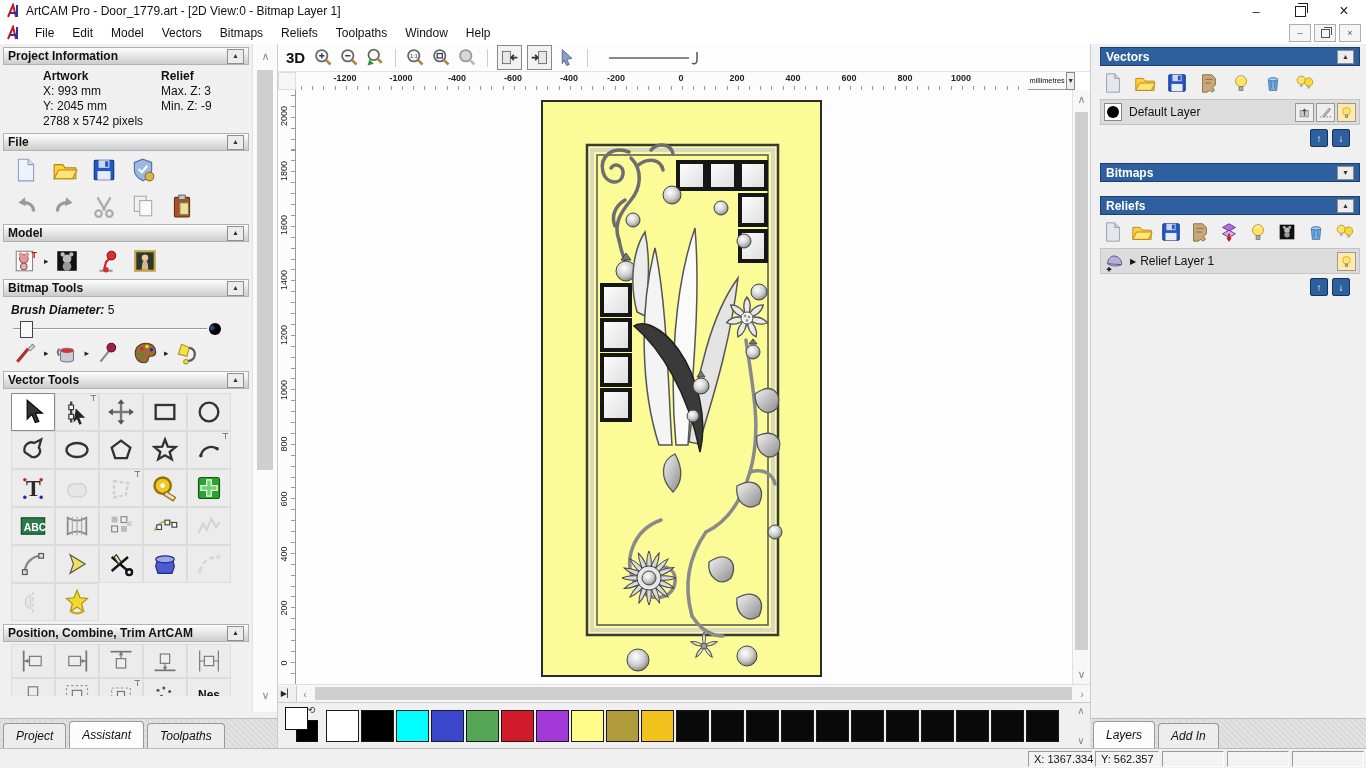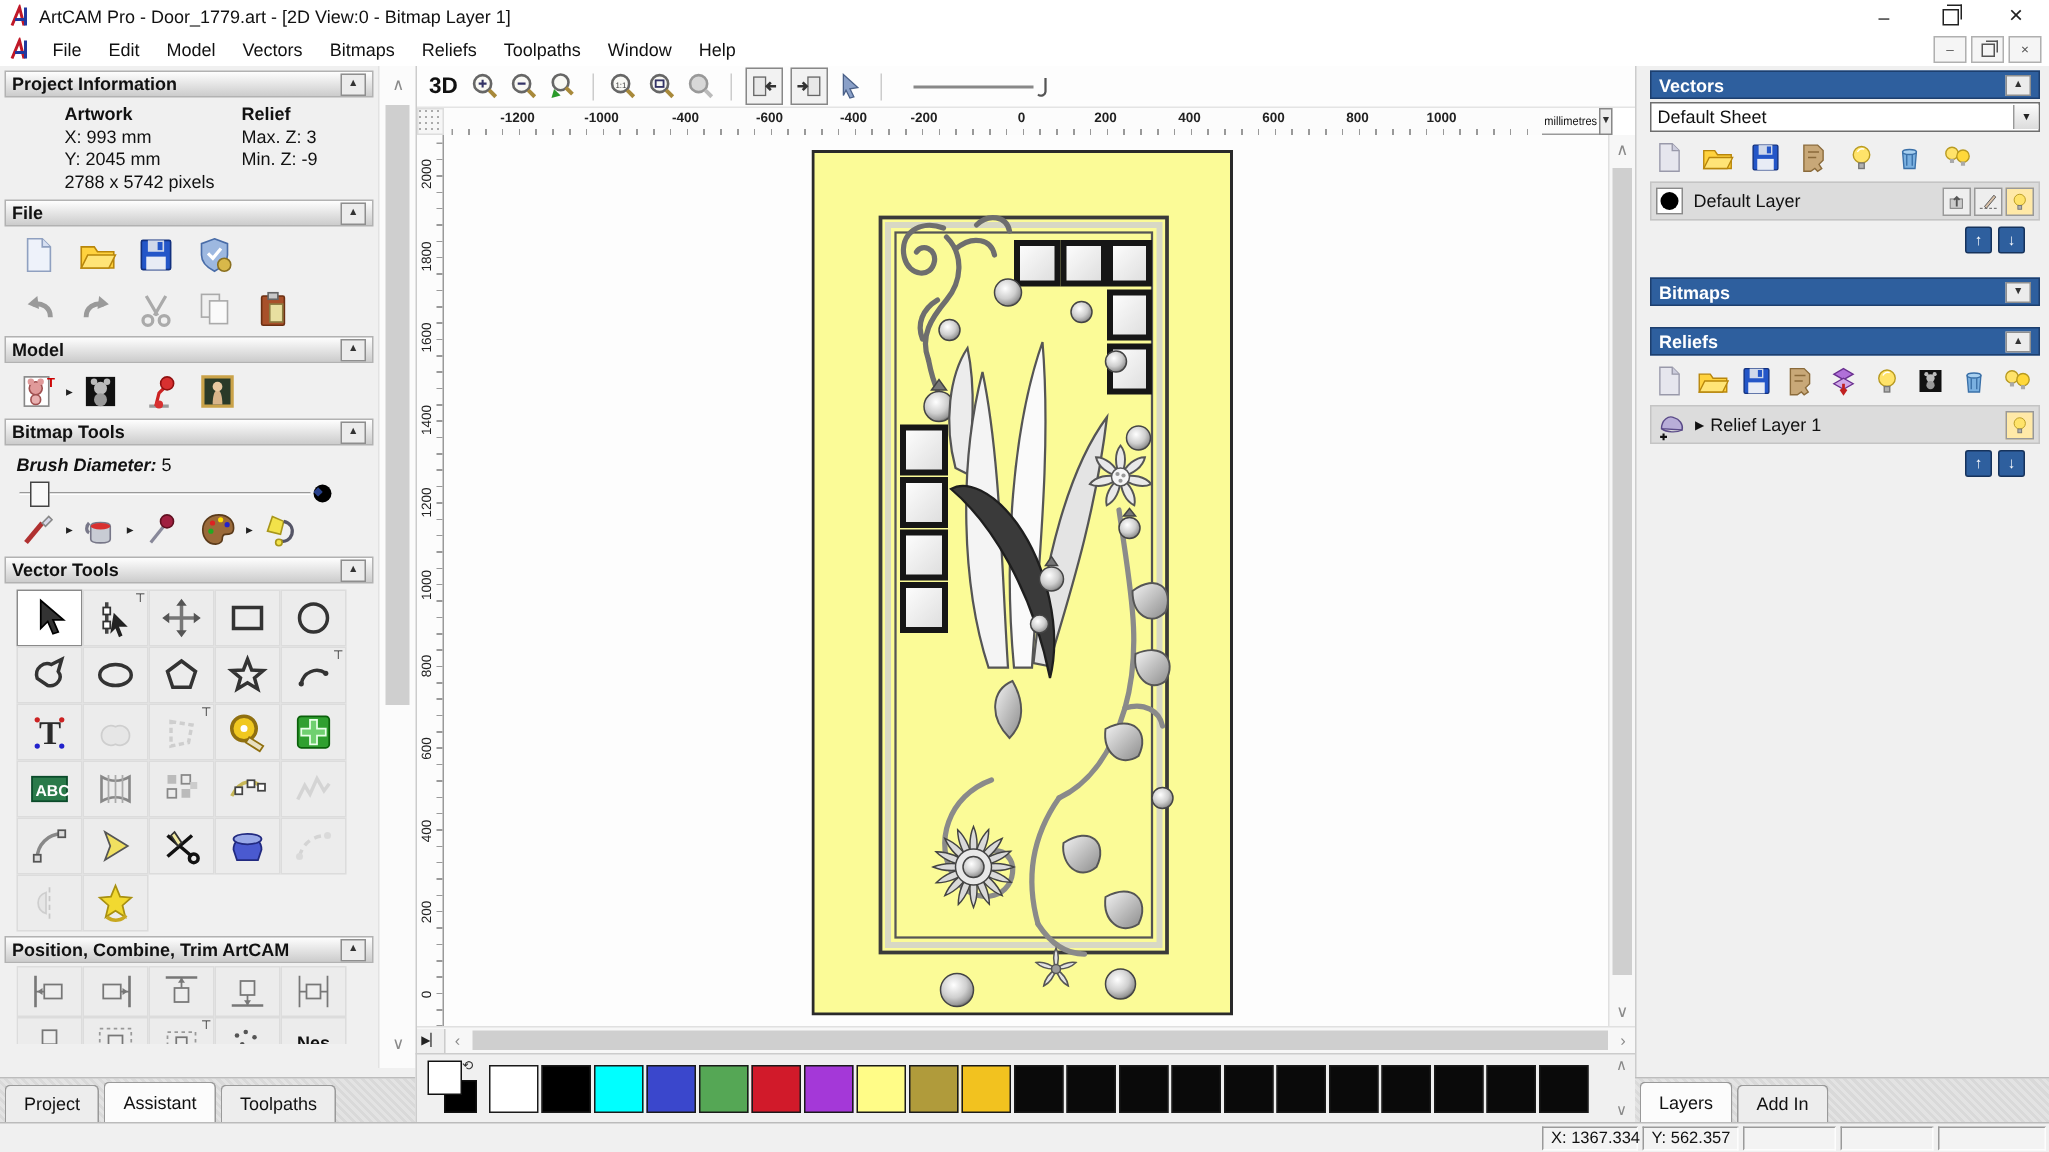--- a/index.html
+++ b/index.html
@@ -53,21 +53,21 @@
   .pin{position:absolute;top:0;right:1px;font-size:8px;color:#111;}
   .pos-wrap{height:52px;overflow:hidden;margin:2px 0 0 8px;}
   .pos-wrap .vcell{height:32px;}
   .ntxt{font-weight:bold;font-size:12px;}
   
   .lscroll{position:absolute;left:252px;top:44px;width:25px;height:668px;background:#fbfbfb;border-left:1px solid #e2e2e2;}
   .sarrow{position:absolute;left:0;width:100%;text-align:center;color:#8a8a8a;font-size:11px;}
   .lthumb{position:absolute;left:4px;top:26px;width:16px;height:400px;background:#cfcfcf;}
   
   .tabstrip{position:absolute;top:718px;height:30px;background:repeating-linear-gradient(45deg,#e3e3e3 0 2px,#d9d9d9 2px 4px);
-            border-top:1px solid #bdbdbd;display:flex;align-items:flex-end;padding-left:3px;box-sizing:border-box;}
+            border-top:1px solid #bdbdbd;display:flex;align-items:flex-end;padding-left:3px;box-sizing:border-box;font-style:italic;}
   .tab{height:24px;padding:0 12px;display:flex;align-items:center;background:#ededed;border:1px solid #999;
        border-bottom:none;border-radius:4px 4px 0 0;margin-right:3px;font-size:12px;}
   .tab.active{background:#fcfcfc;height:26px;}
   
   .canvas{position:absolute;left:277px;top:44px;width:813px;height:658px;background:#fff;border-left:1px solid #ccc;box-sizing:border-box;}
   .ctoolbar{position:absolute;left:0;top:0;width:100%;height:28px;display:flex;align-items:center;
             gap:5px;padding-left:8px;box-sizing:border-box;background:#fdfdfd;border-bottom:1px solid #e4e4e4;}
   .label3d{font-weight:bold;font-size:15px;margin-right:3px;}
   .tsep{width:1px;height:18px;background:#ccc;margin:0 4px;}
   .ctoolbar .ic{width:21px;height:21px;}
@@ -960,24 +960,20 @@
       <span>∧</span>
       <span>∨</span>
     </div>
   </div>
 
   <div class="right-panel">
     <div class="rhead">
         <span>Vectors</span>
       <span class="hbtn">▲</span>
       </div>
-    <div class="combo">
-      <span>Default Sheet</span>
-      <span class="cbtn">▼</span>
-    </div>
     <div class="rtools">
         <span class="icwrap">
           <svg viewBox="0 0 24 24" class="ic">
             <path d="M5 2h9l5 5v15H5z" fill="#e6e6ee" stroke="#99a"></path>
             <path d="M14 2v5h5" fill="#ccd" stroke="#99a"></path>
           </svg>
         </span>
         <span class="icwrap">
           <svg viewBox="0 0 24 24" class="ic">
             <path d="M2 7h8l2 3h10v10H2z" fill="#ffd23e" stroke="#b8860b"></path>

